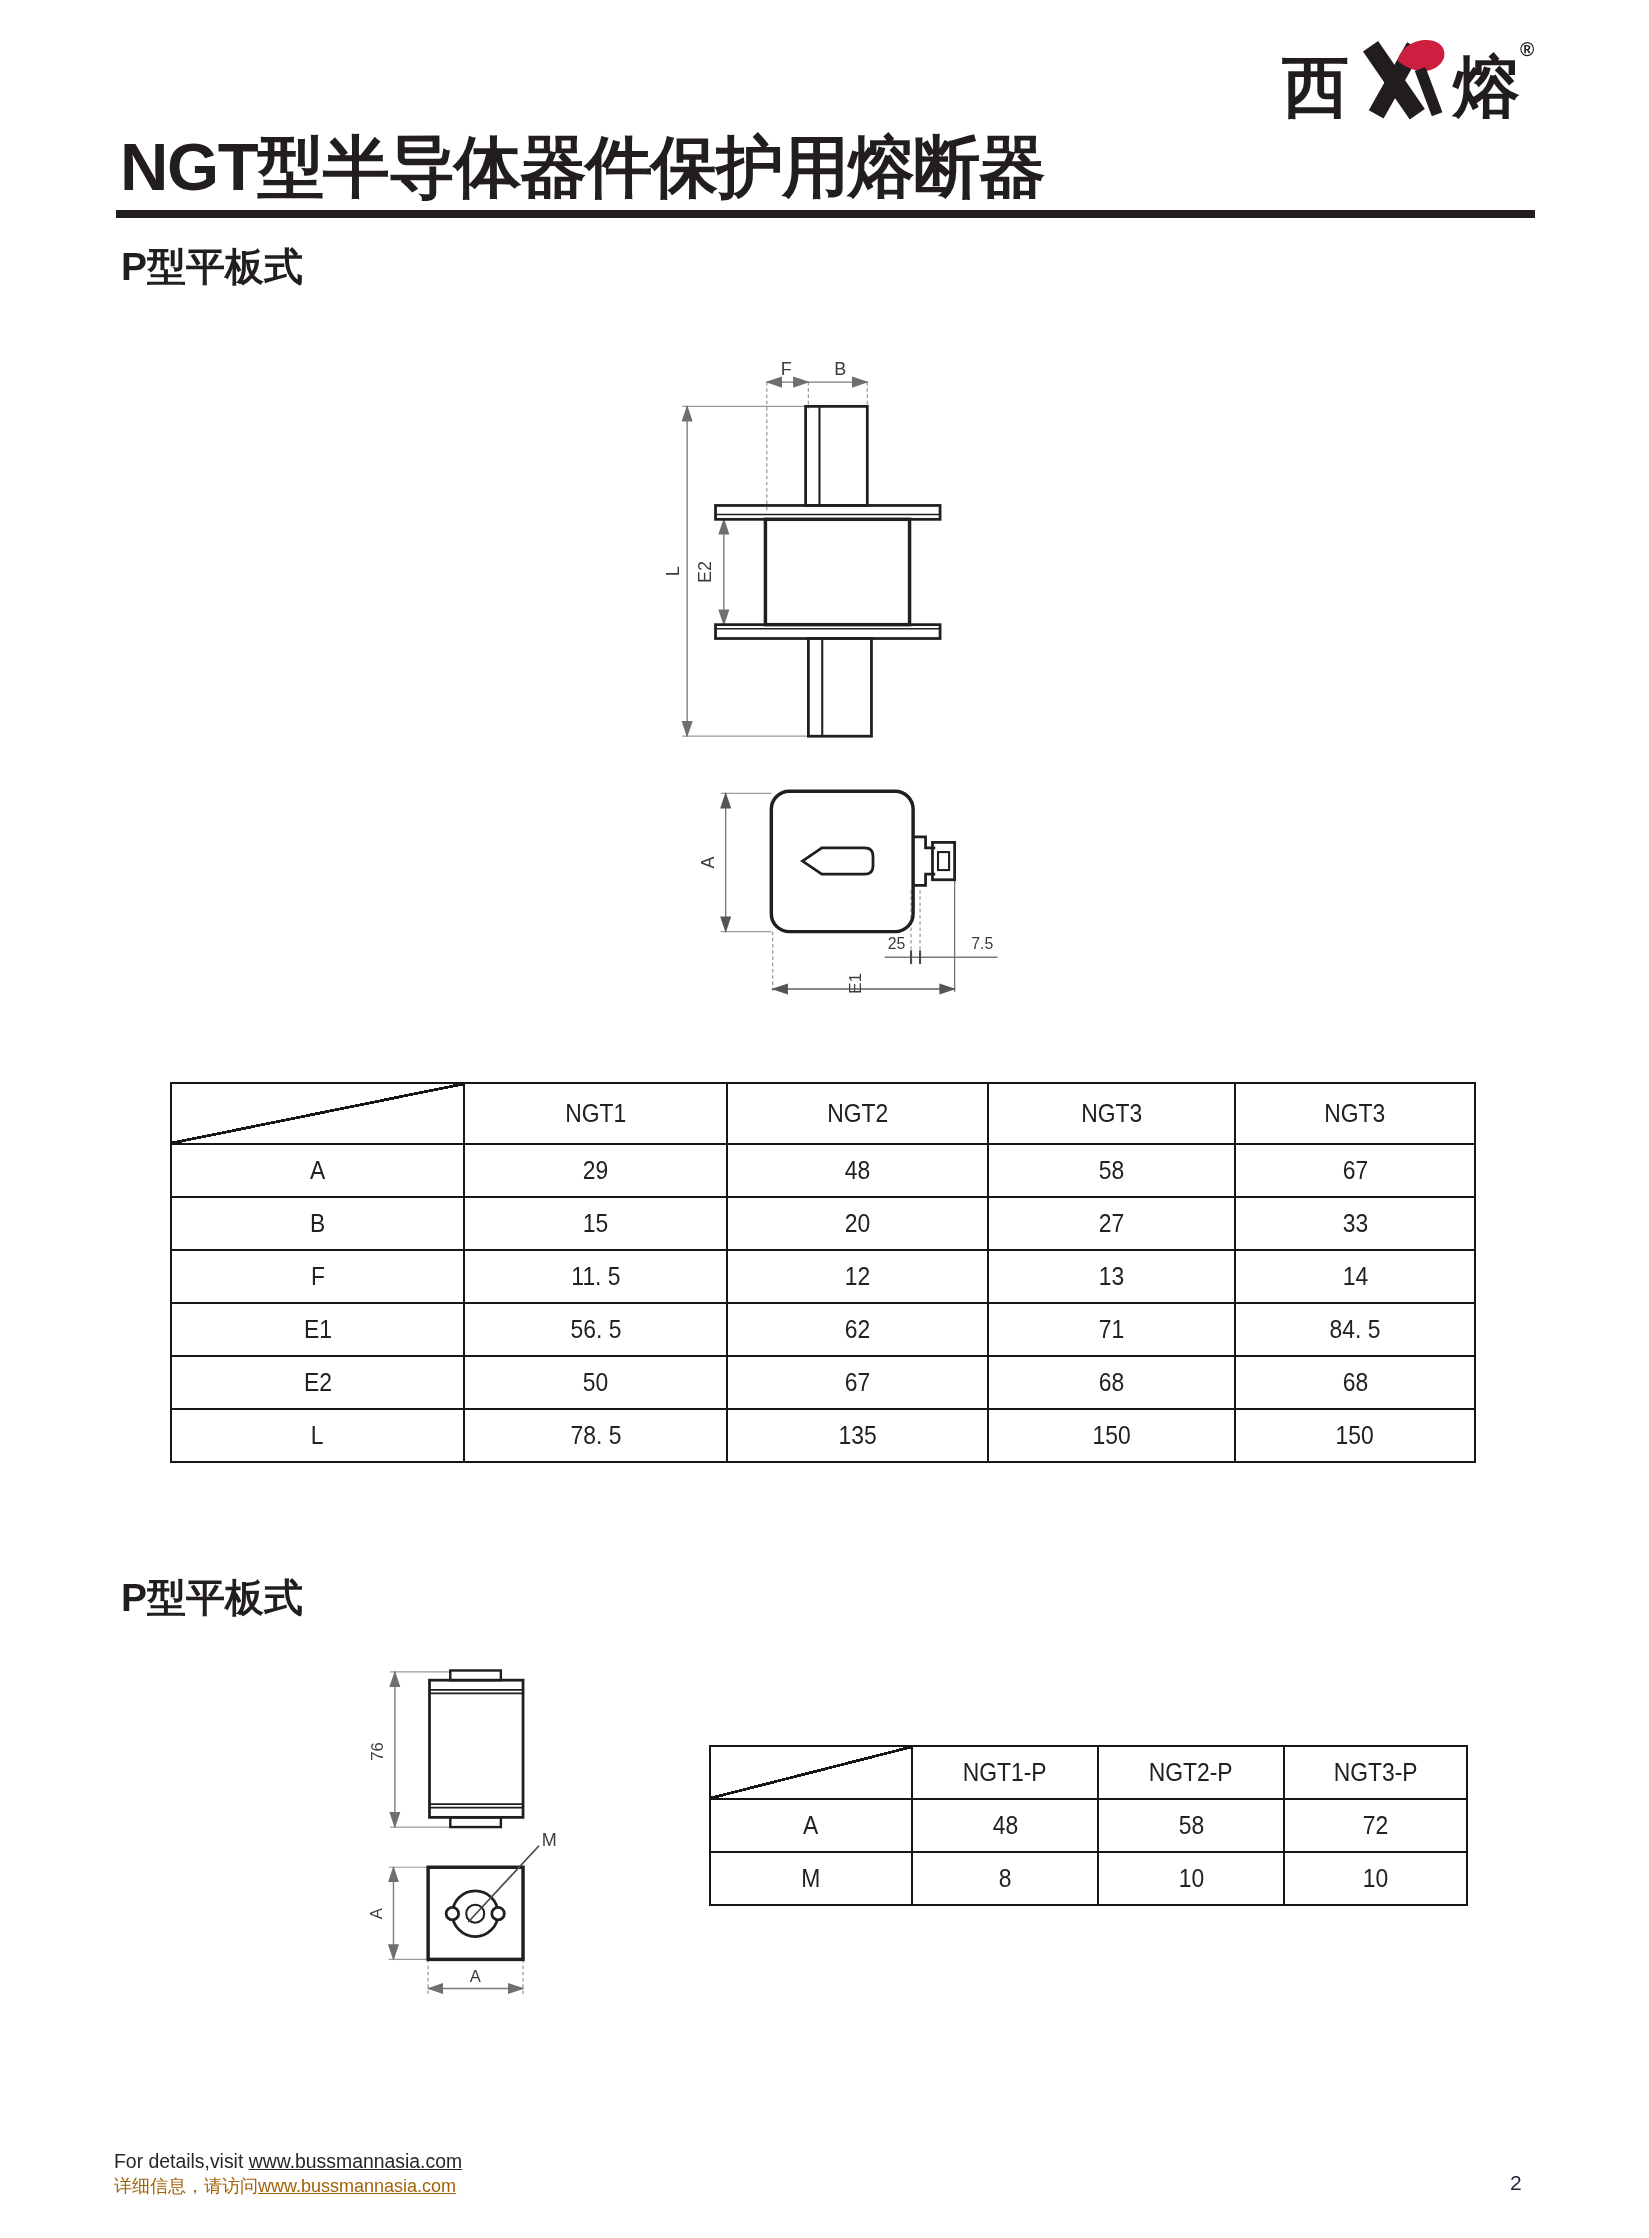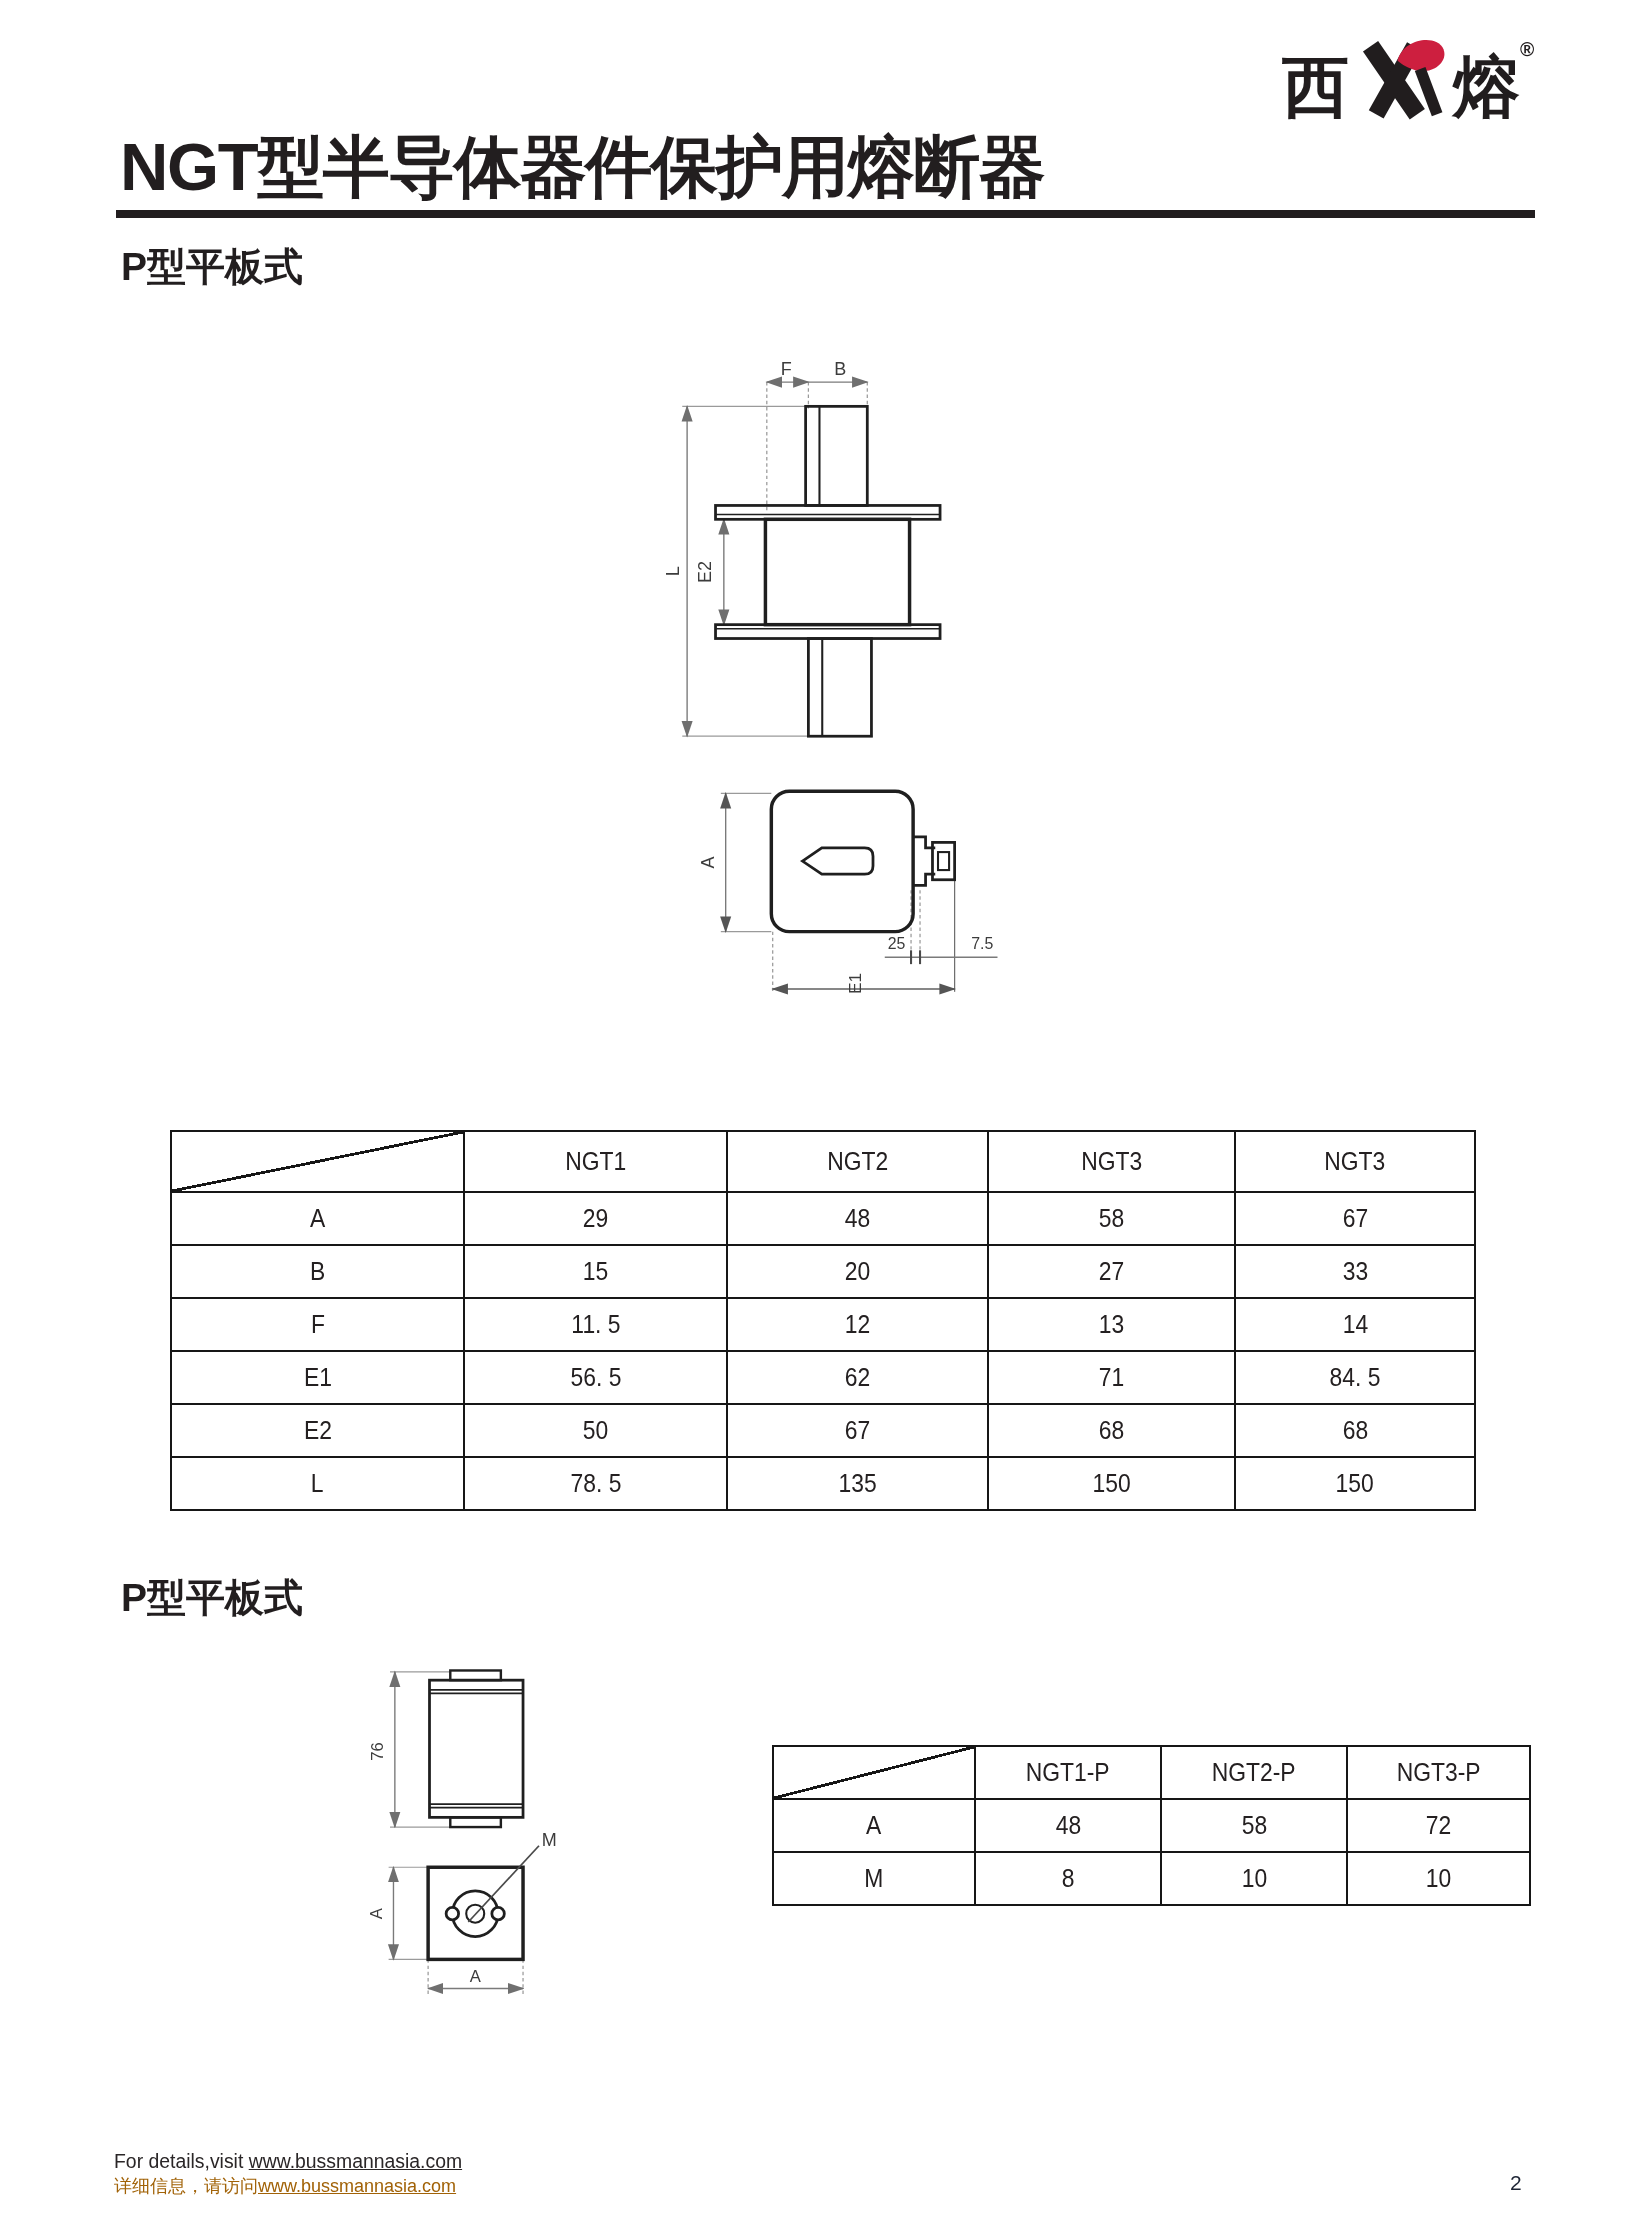--- a/index.html
+++ b/index.html
@@ -18,24 +18,24 @@
   .h2c{left:121px;top:247px;}
   .h2p{left:121px;top:1578px;text-align:center;}
   
   table.spec{border-collapse:collapse;table-layout:fixed;background:#fff;}
   table.spec td,table.spec th{
     border:2.1px solid #161616;text-align:center;vertical-align:middle;
     font-size:26px;font-weight:400;color:#242021;padding:0;
     font-family:"Liberation Sans",sans-serif;
   }
   table.spec th{font-weight:400;}
-  .t1{left:170px;top:1082px;margin-top:48px;}
+  .t1{left:170px;top:1082px;}
   .t1 th{height:59px;}
   .t1 td{height:51px;}
-  .t2{left:772px;top:1745px;padding-left:6px;}
+  .t2{left:709px;top:1745px;padding-left:6px;}
   .t2 th{height:51px;}
   .t2 td{height:51px;}
   td.diag,th.diag{
     background-image:linear-gradient(to bottom right,
       transparent calc(50% - 1.4px), #161616 calc(50% - 1.4px),
       #161616 calc(50% + 1.4px), transparent calc(50% + 1.4px));
   }
   .cond{display:inline-block;transform:scaleX(0.88);}
   
   svg text{font-family:"Liberation Sans",sans-serif;fill:#3c3c3c;}

